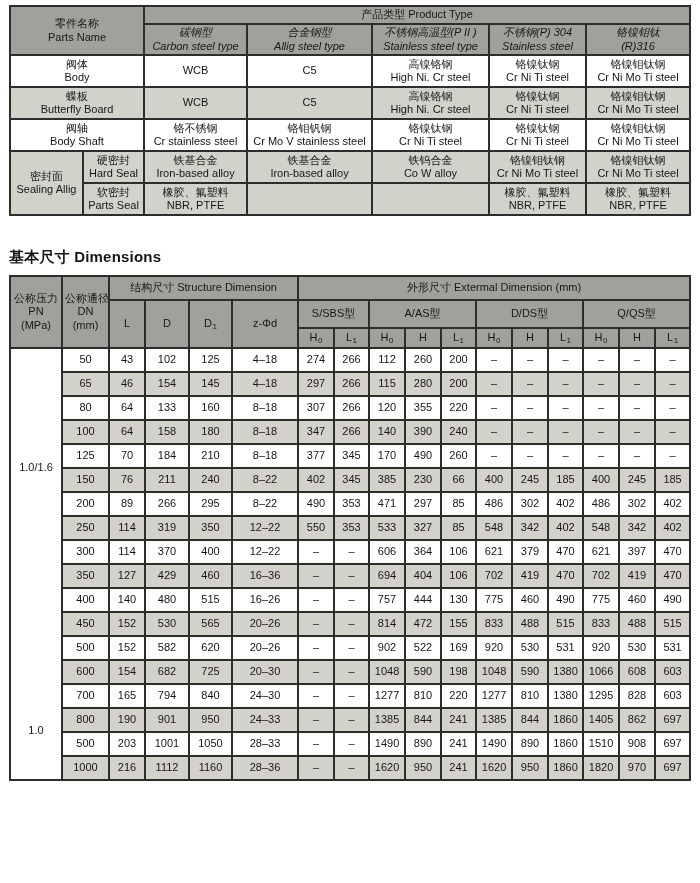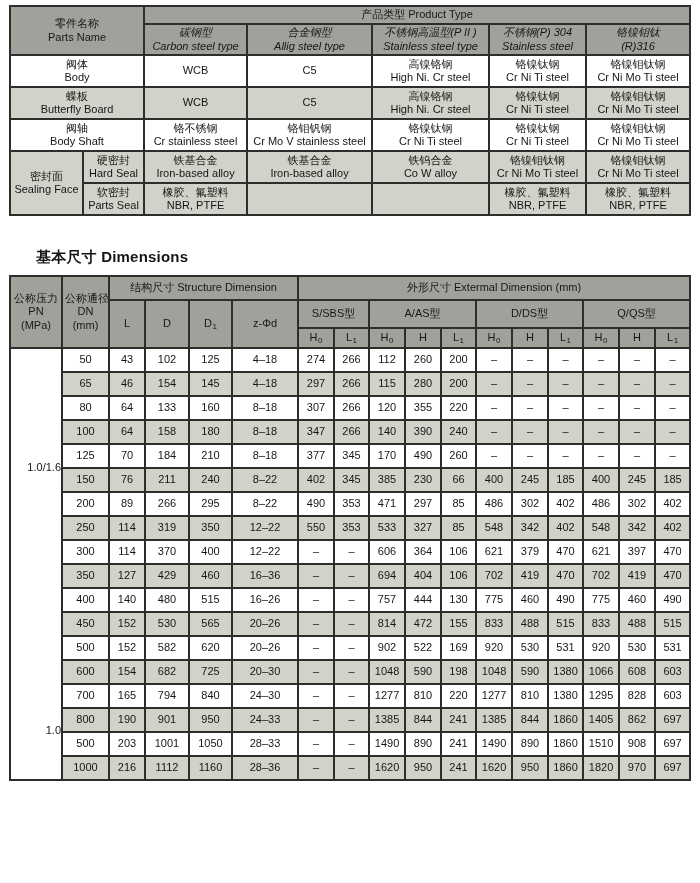--- a/index.html
+++ b/index.html
@@ -1,38 +1,38 @@
 <!DOCTYPE html>
 <html><head>
 <meta charset="utf-8">
 <style>
   html,body{margin:0;padding:0;background:#ffffff;}
   body{width:700px;height:883px;font-family:"Liberation Sans","DejaVu Sans",sans-serif;color:#161616;}
   .page{padding:5px 9px 0 9px;}
   .title{font-size:15px;font-weight:bold;margin:3px 0 8px 0;letter-spacing:0.2px;}
-  .title.t2{margin-top:32px;margin-left:27px;}
+  .title.t2{margin-top:32px;}
   table{border-collapse:collapse;table-layout:fixed;width:682px;}
   th,td{border:2px solid #2d2d2b;font-size:11px;font-weight:normal;text-align:center;
         vertical-align:middle;padding:1px 2px;line-height:1.25;overflow:hidden;}
   .hdr{background:#a1a19b;}
   tr.shade td{background:#d2d2ca;}
   .zh,.en,.ln{display:block;white-space:nowrap;}
   
   #t1-table tr.hr1{height:16px;}
   #t1-table tr.hr2{height:30px;font-style:italic;}
   #t1-table tr.br{height:32px;}
   #t2-table tr.hr1{height:24px;}
   #t2-table tr.hr2{height:28px;}
   #t2-table tr.hr3{height:20px;}
   #t2-table tr.dr{height:24px;}
   
   .sub{font-size:8px;position:relative;top:2px;margin-left:0.5px;}
   
   td.pn-cell{position:relative;background:#ffffff;}
-  .pn-label{position:absolute;left:0;right:0;transform:translateY(-50%);text-align:right;}
+  .pn-label{position:absolute;left:0;right:0;transform:translateY(-50%);text-align:center;}
 </style>
 </head>
 <body>
 
 <div class="page">
 
 
   <table id="t1-table">
     <colgroup>
       <col style="width:73px">
@@ -143,21 +143,21 @@
             <div class="en">Cr Ni Ti steel</div>
           </td>
           <td>
             <div class="zh">铬镍钼钛钢</div>
             <div class="en">Cr Ni Mo Ti steel</div>
           </td>
         </tr>
         <tr class="br shade">
           <td class="part" rowspan="2">
             <div class="zh">密封面</div>
-            <div class="en">Sealing Face</div>
+            <div class="en">Sealing Allig</div>
           </td>
           <td class="part">
             <div class="zh">硬密封</div>
             <div class="en">Hard Seal</div>
           </td>
           <td>
             <div class="zh">铁基合金</div>
             <div class="en">Iron-based alloy</div>
           </td>
           <td>

